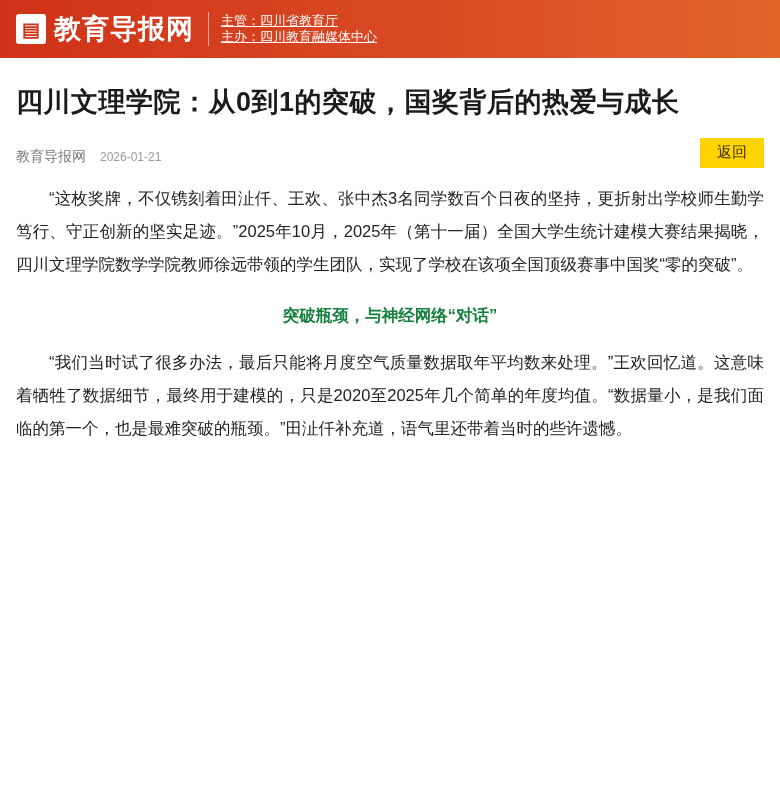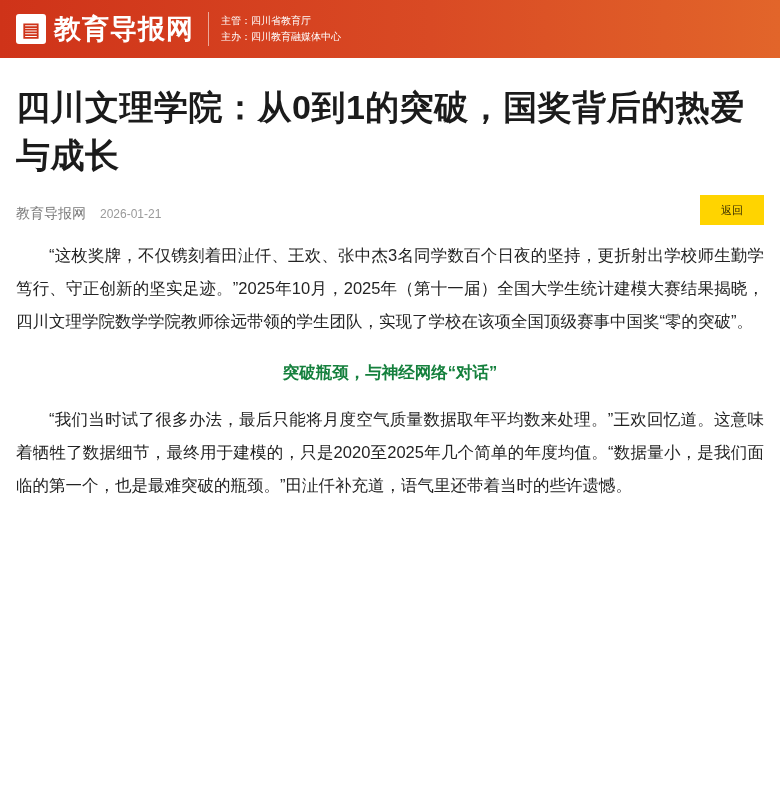--- a/index.html
+++ b/index.html
@@ -57,32 +57,33 @@
     margin: 0 12px 0 14px;
   }
   .header-org {
     display: flex;
     flex-direction: column;
     justify-content: center;
     gap: 2px;
   }
   .header-org div {
     color: #ffffff;
-    font-size: 10px;
+    font-size: 13px;
     line-height: 14px;
     white-space: nowrap;
+    text-decoration: underline;
   }
 
   
   .page {
     padding: 0 16px;
     box-sizing: border-box;
   }
   .article-title {
-    font-size: 34px;
+    font-size: 27px;
     font-weight: bold;
     color: #1b1b1b;
     line-height: 1.4;
     margin: 26px 0 0 0;
     letter-spacing: 0.5px;
   }
   .meta-row {
     display: flex;
     align-items: center;
     margin-top: 22px;
@@ -99,21 +100,21 @@
     margin-left: 14px;
   }
   .back-button {
     position: absolute;
     right: 0;
     top: -6px;
     width: 64px;
     height: 30px;
     background: #ffd400;
     color: #3a2f00;
-    font-size: 11px;
+    font-size: 15px;
     display: flex;
     align-items: center;
     justify-content: center;
     border: none;
     cursor: pointer;
     font-family: "Liberation Sans", sans-serif;
   }
 
   .article-body {
     margin-top: 12px;

